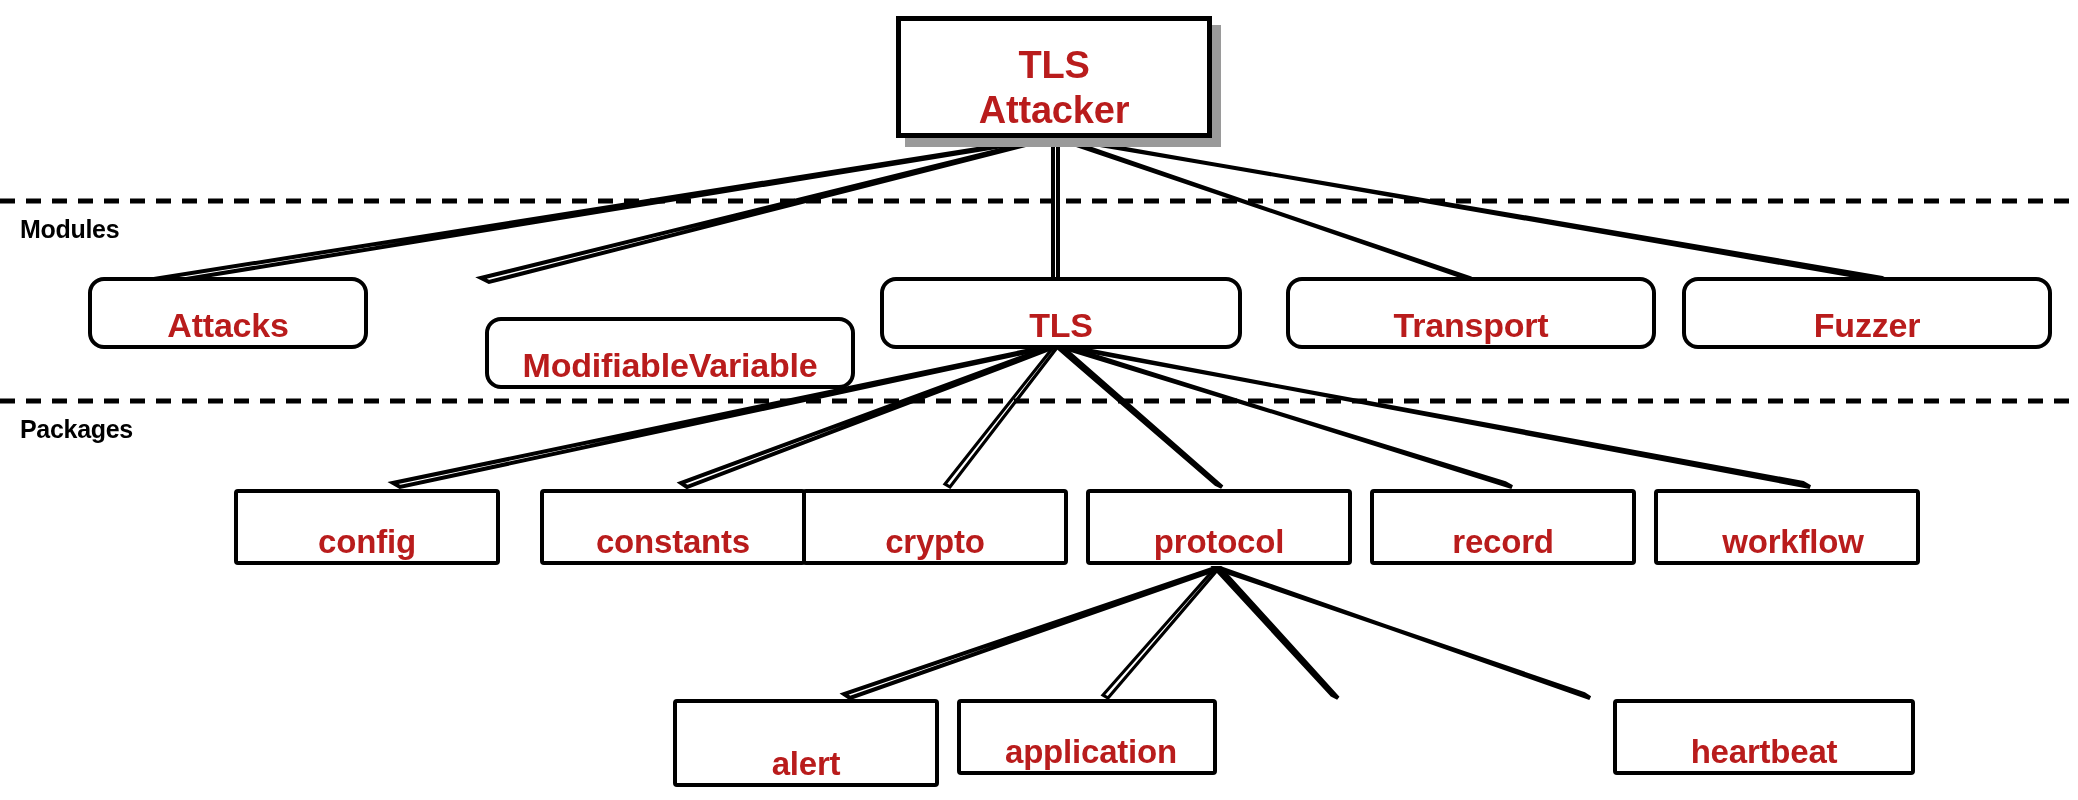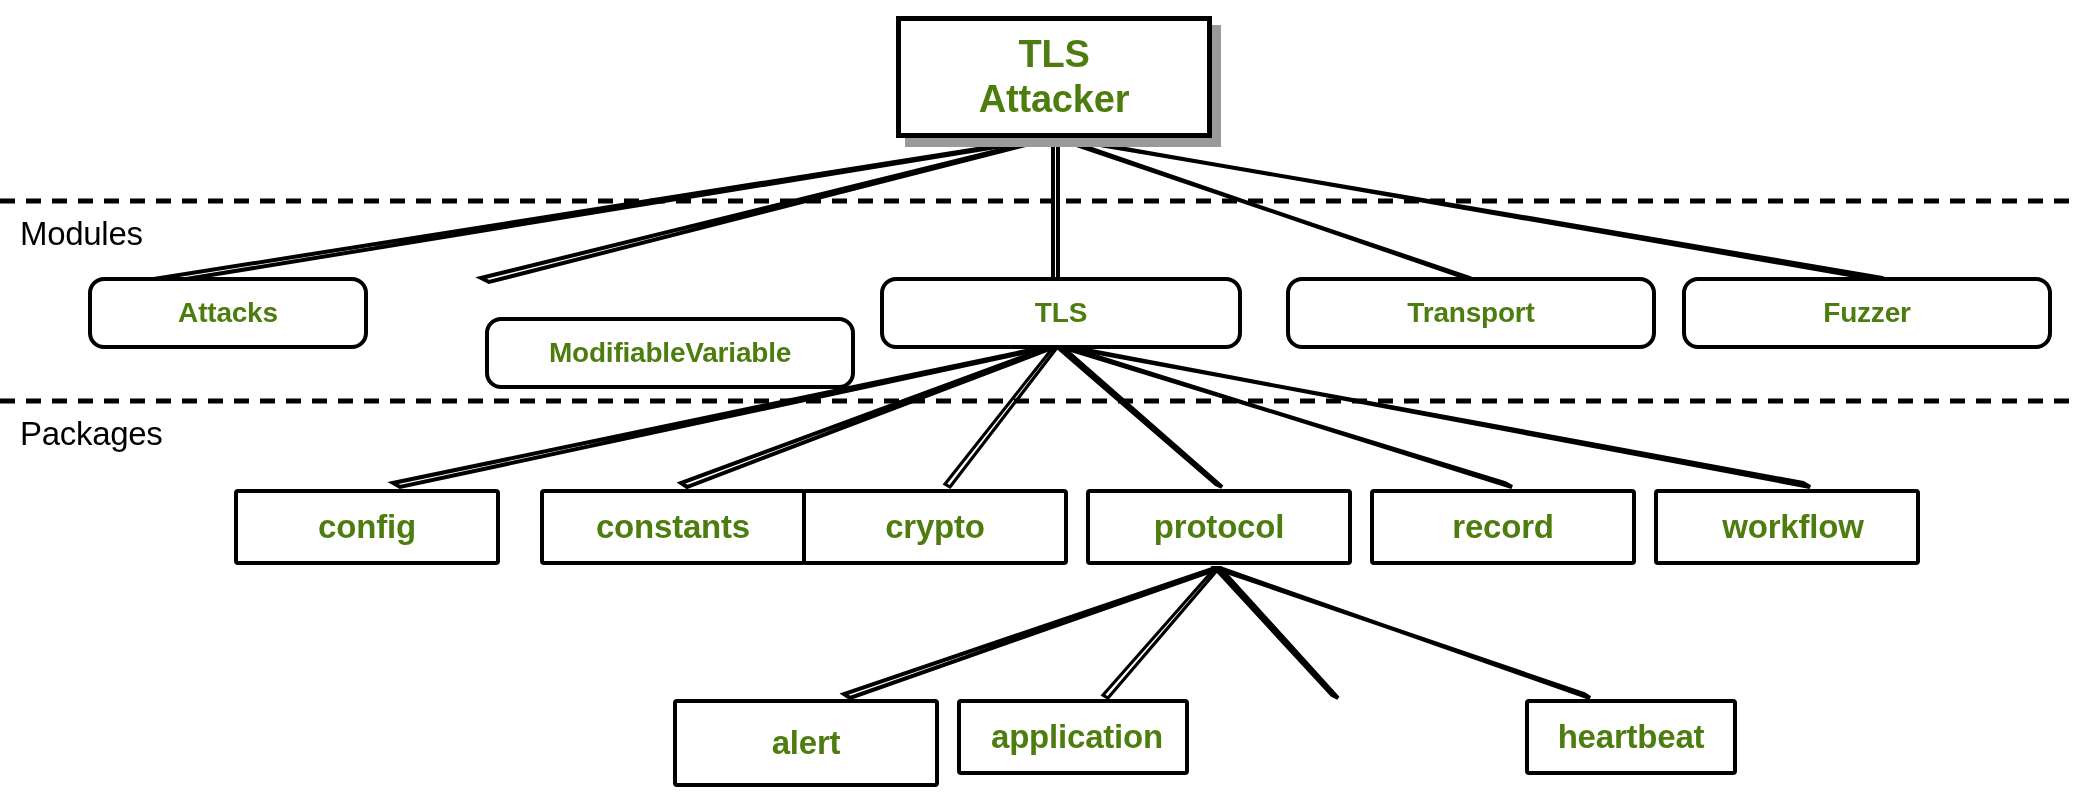--- a/index.html
+++ b/index.html
@@ -41,47 +41,47 @@
     stroke-width: 5;
     stroke-dasharray: 15 11;
     fill: none;
   }
   .node-box {
     position: absolute;
     box-sizing: border-box;
     background: #ffffff;
     border: 4px solid #000000;
     display: flex;
-    align-items: center;
+    align-items: flex-end;
     justify-content: center;
     text-align: center;
-    color: #4d7c0f;
+    color: #b91c1c;
     font-weight: bold;
     letter-spacing: -0.2px;
     z-index: 3;
   }
   .node-root {
     border-radius: 0;
     box-shadow: 9px 9px 0 0 #9a9a9a;
     font-size: 38px;
     line-height: 1.18;
     border-width: 5px;
   }
   .node-rounded {
     border-radius: 16px;
-    font-size: 28px;
+    font-size: 34px;
   }
   .node-rounded.pkg {
     border-radius: 4px;
     font-size: 33px;
   }
   .section-label {
     position: absolute;
-    font-size: 33px;
-    font-weight: normal;
+    font-size: 25px;
+    font-weight: bold;
     color: #000000;
     letter-spacing: -0.3px;
     z-index: 4;
     white-space: nowrap;
   }
   .node-label {
     display: block;
     white-space: nowrap;
   }
 </style>
@@ -166,22 +166,22 @@
   </div>
 
   <div class="node-box node-rounded pkg" style="left:1654px; top:489px; width:266px; height:76px;padding-left:12px;">
     <span class="node-label">workflow</span>
   </div>
 
   <div class="node-box node-rounded pkg" style="left:673px; top:699px; width:266px; height:88px;">
     <span class="node-label">alert</span>
   </div>
 
-  <div class="node-box node-rounded pkg" style="left:957px; top:699px; width:232px; height:76px;padding-left:8px;">
+  <div class="node-box node-rounded pkg" style="left:957px; top:699px; width:260px; height:76px;padding-left:8px;">
     <span class="node-label">application</span>
   </div>
 
 
-  <div class="node-box node-rounded pkg" style="left:1525px; top:699px; width:212px; height:76px;">
+  <div class="node-box node-rounded pkg" style="left:1613px; top:699px; width:302px; height:76px;">
     <span class="node-label">heartbeat</span>
   </div>
 
 </div>
 
 </body></html>

